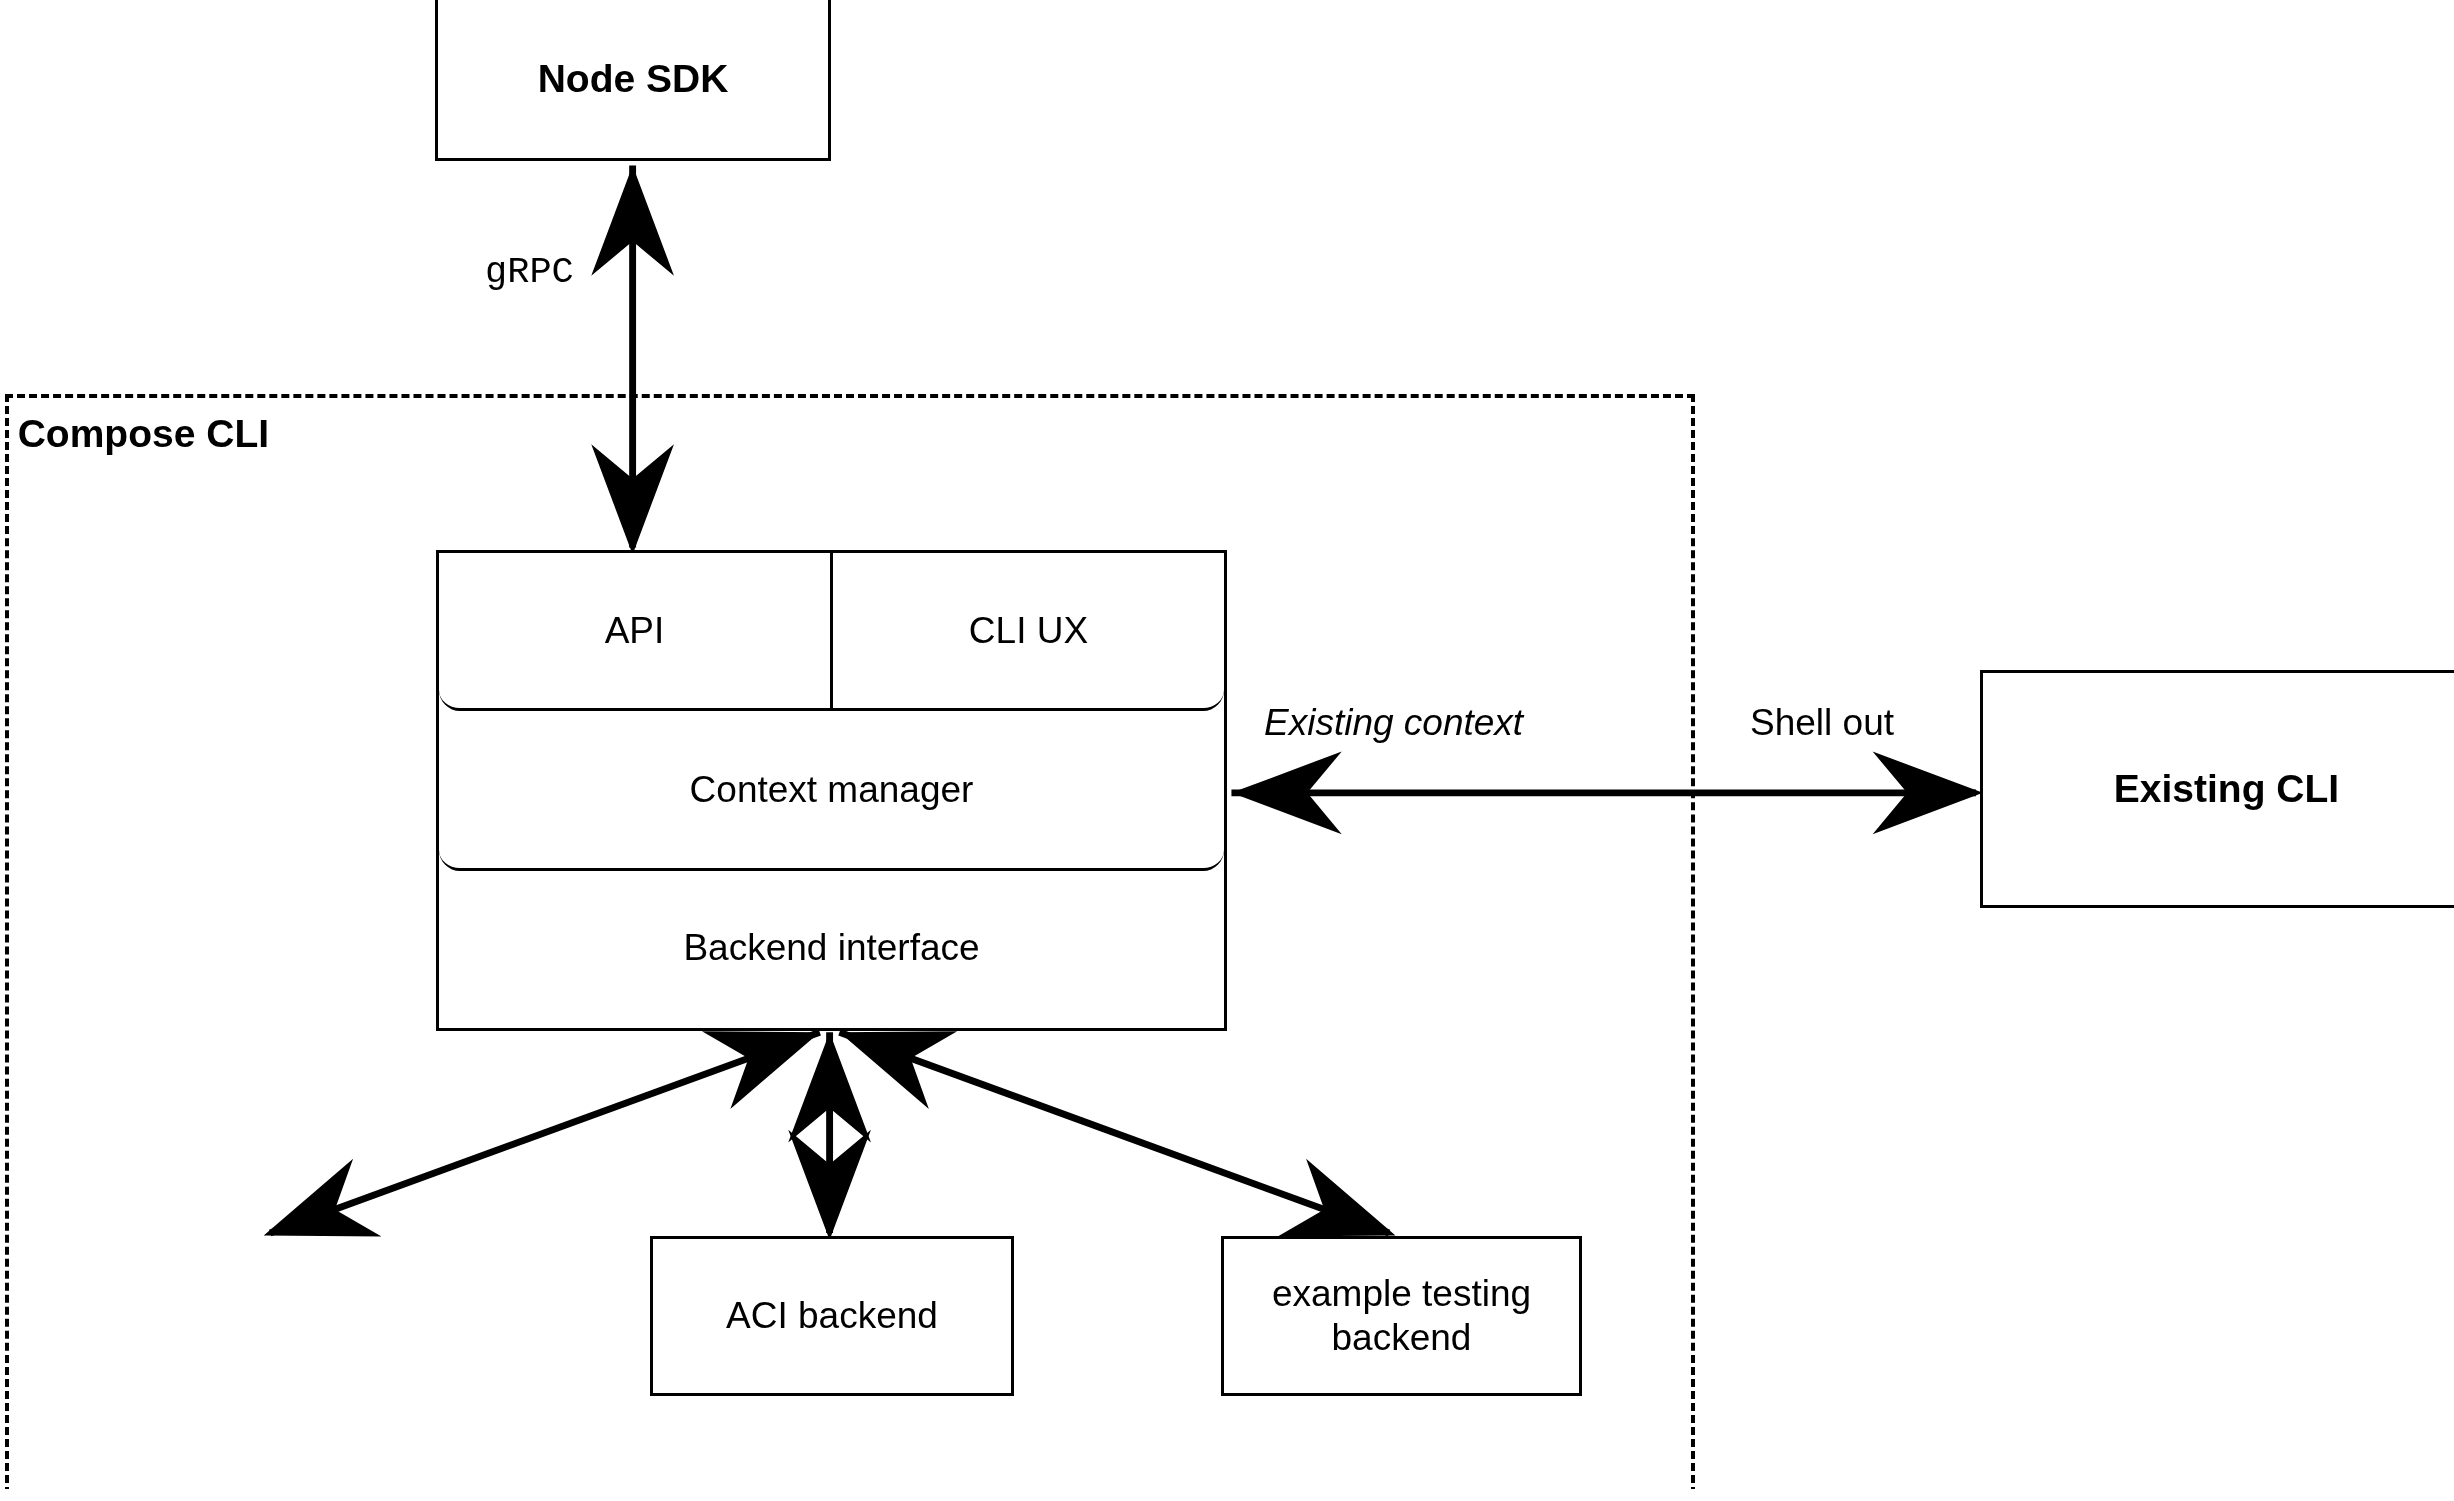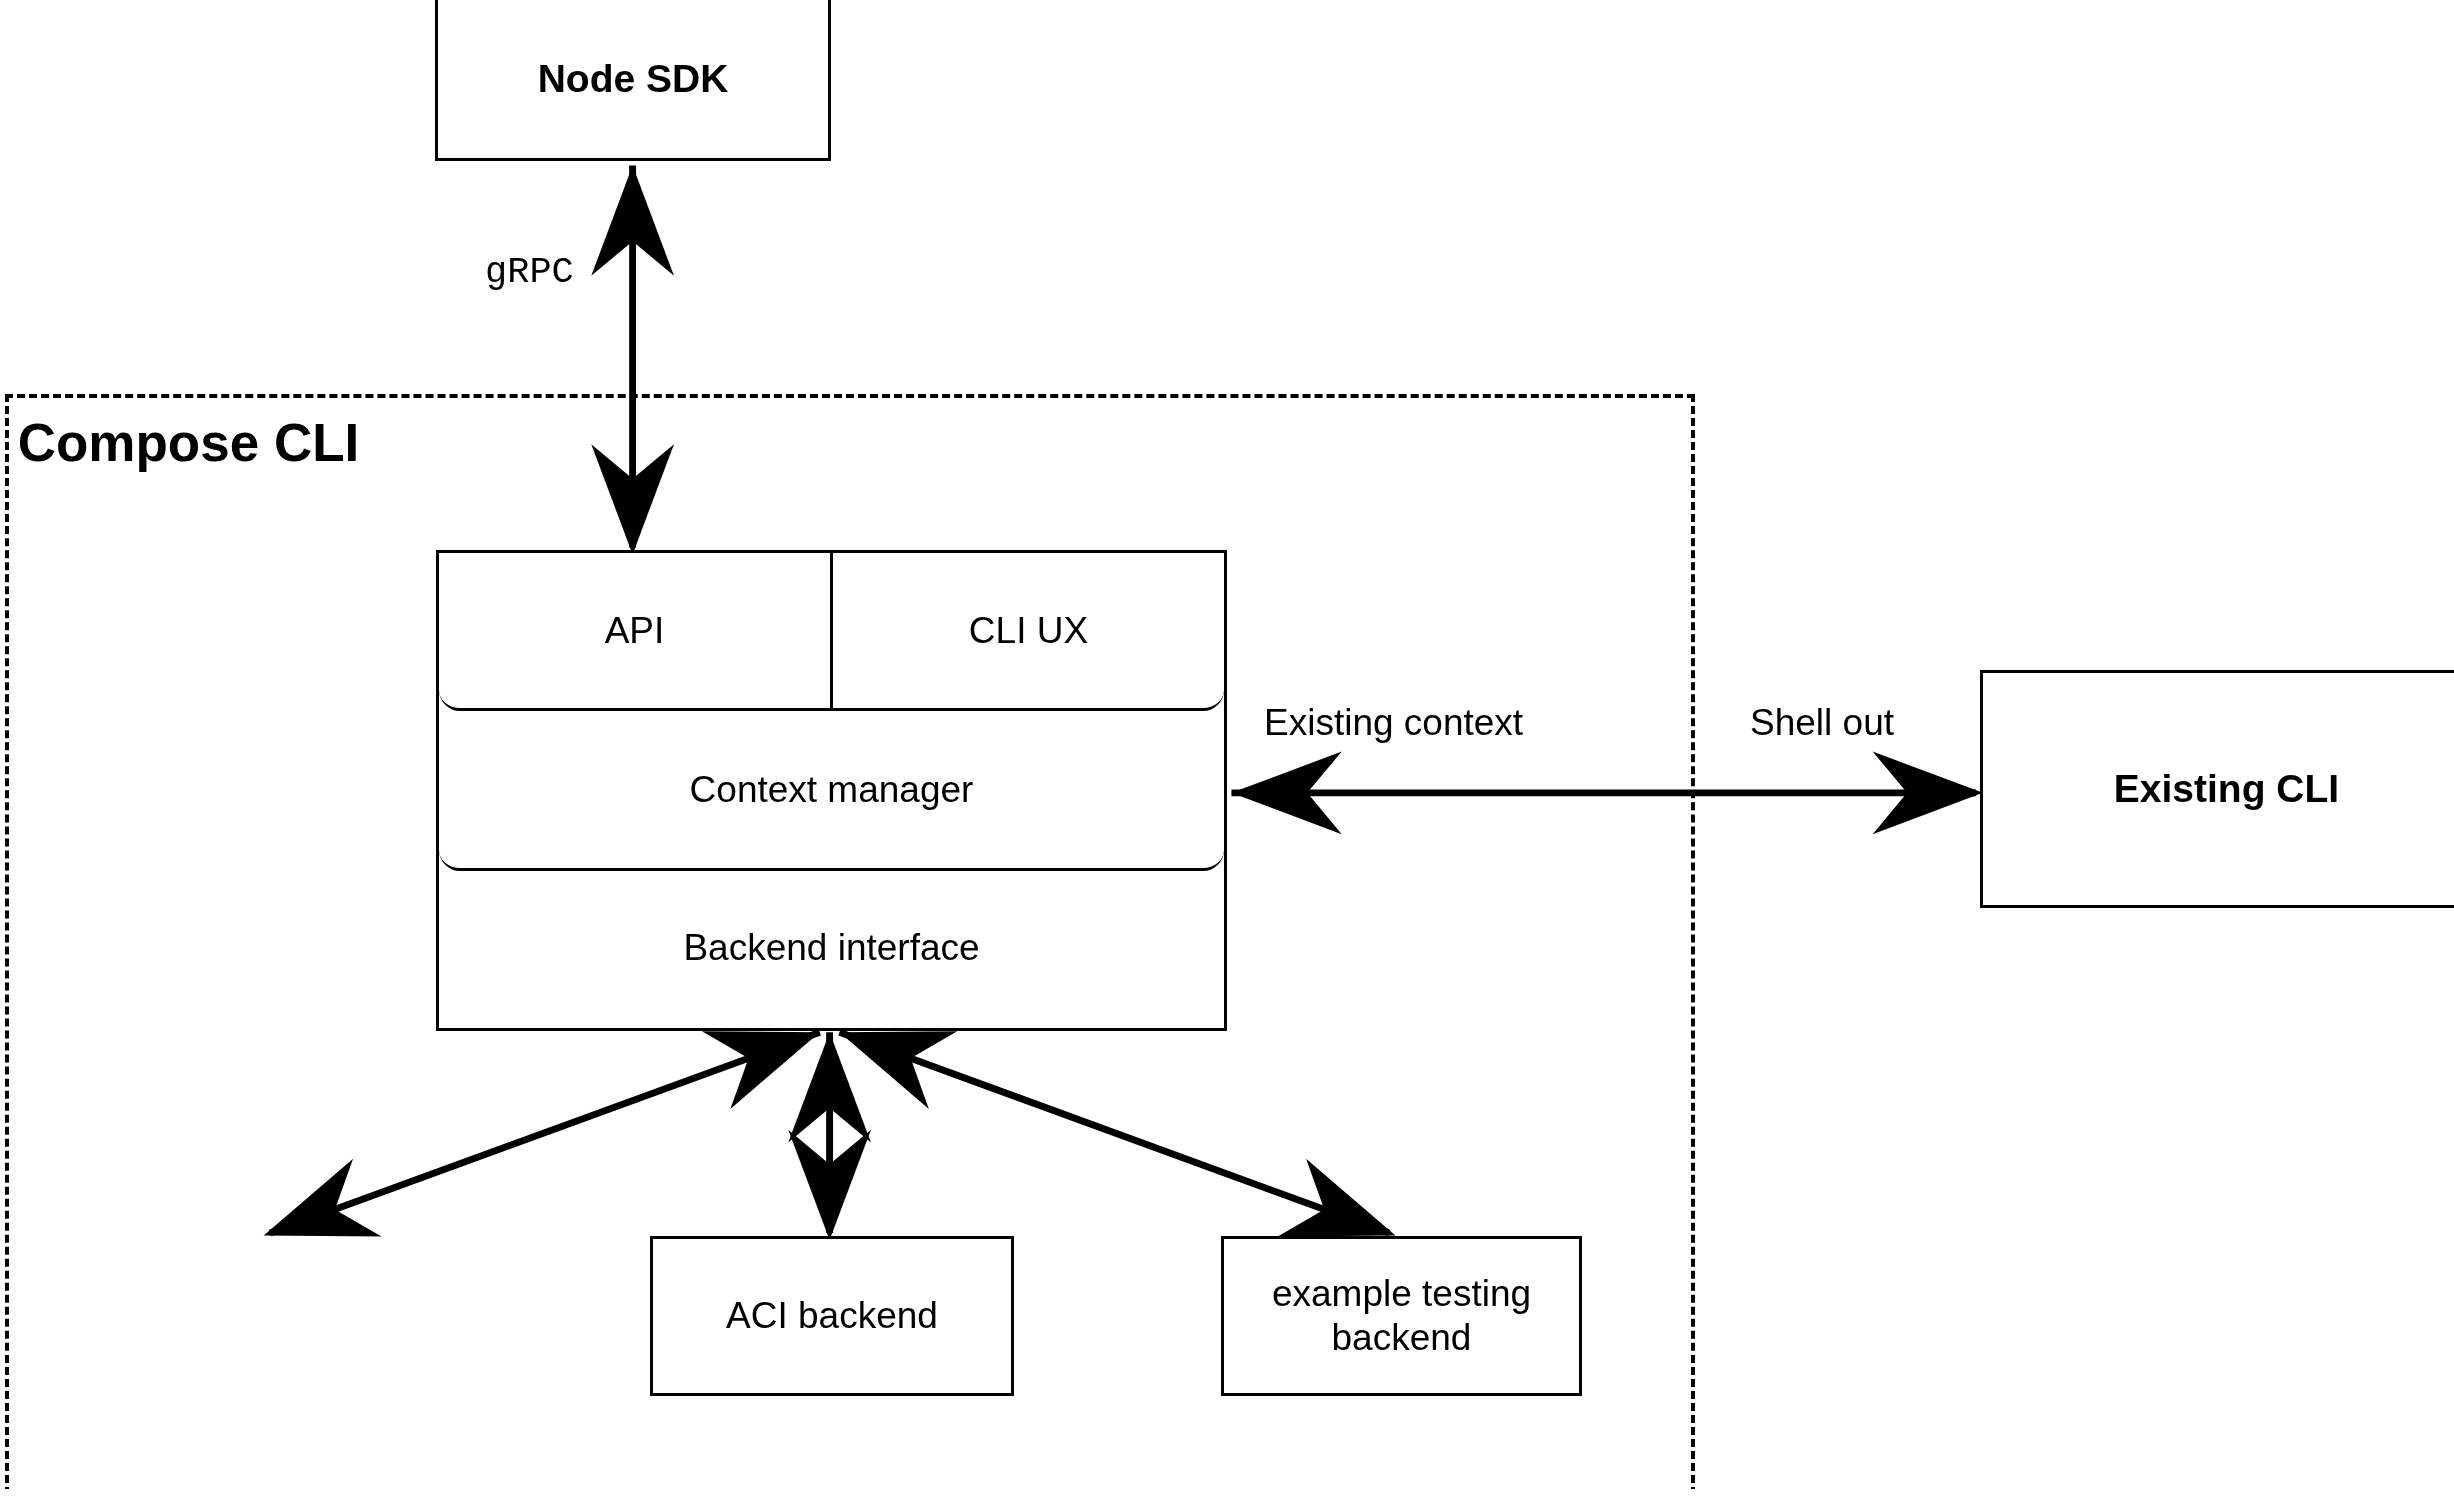--- a/index.html
+++ b/index.html
@@ -63,21 +63,21 @@
     width: 1690px;
     height: 1101px;
     box-sizing: border-box;
     border: 4.9px dashed #000000;
     background: transparent;
   }
   #compose-cli-title {
     position: absolute;
     left: 17.7px;
     top: 412px;
-    font-size: 53px;
+    font-size: 39px;
     font-weight: bold;
     color: #000000;
     white-space: nowrap;
   }
 
   
   #stack {
     position: absolute;
     left: 436px;
     top: 550px;
@@ -147,21 +147,21 @@
 
   
   .edge-label {
     position: absolute;
     font-size: 37px;
     color: #000000;
     white-space: nowrap;
     background: transparent;
   }
   #label-grpc { left: 485px;  top: 251px; font-family: Liberation Mono, monospace; }
-  #label-existing-context { left: 1264px; top: 702px; }
+  #label-existing-context { left: 1264px; top: 702px; font-style: italic; }
   #label-shell-out { left: 1750px; top: 702px; }
 </style>
 </head>
 <body>
 
 <div id="canvas">
 
   <svg id="vector-layer" viewBox="0 0 2492 1524" xmlns="http://www.w3.org/2000/svg">
     <defs>
       <marker id="arrow-up" markerWidth="18" markerHeight="18" refX="1" refY="6" orient="auto" markerUnits="strokeWidth">

